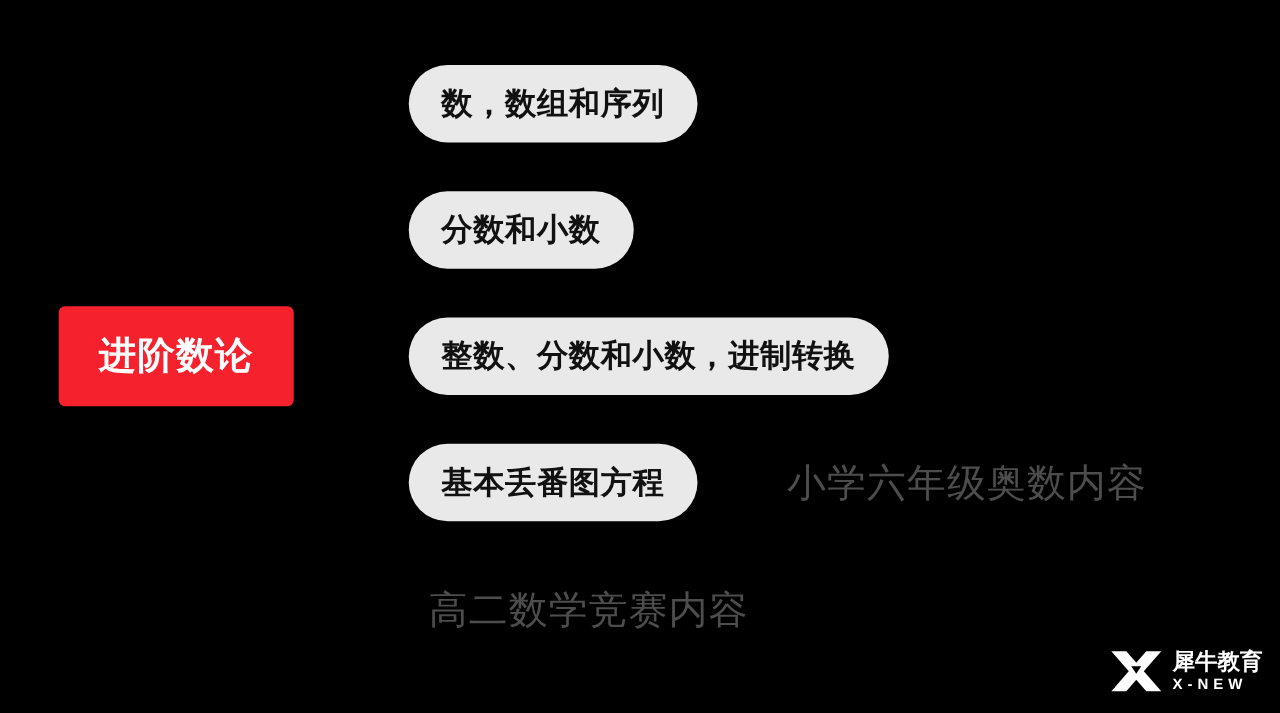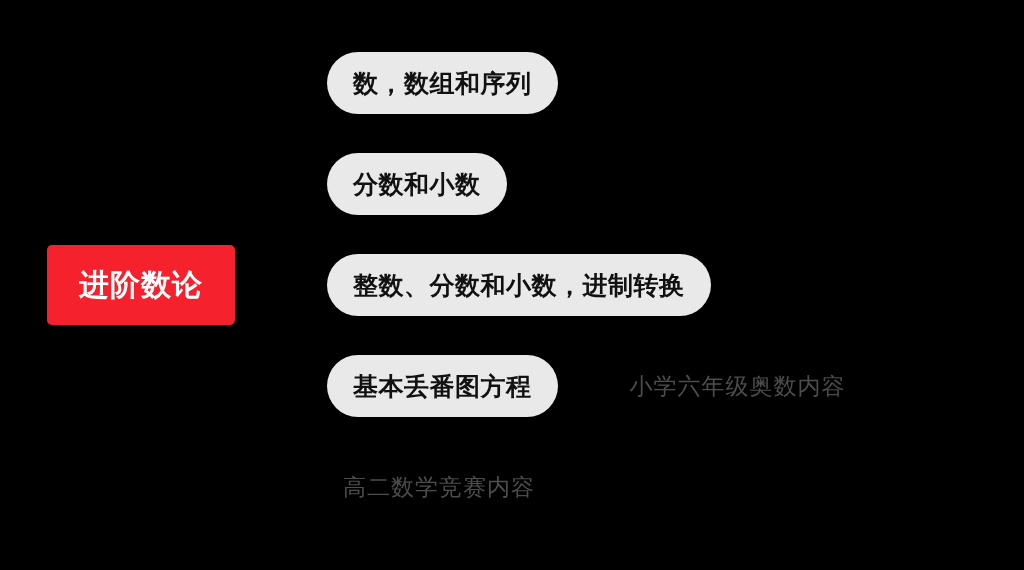--- a/index.html
+++ b/index.html
@@ -76,21 +76,21 @@
     color: #111111;
     font-size: 25px;
     font-weight: bold;
     line-height: 1;
     white-space: nowrap;
     letter-spacing: 0.5px;
   }
 
   .note {
     color: #4d4d4d;
-    font-size: 23px;
+    font-size: 31px;
     font-weight: normal;
     line-height: 1;
     white-space: nowrap;
     margin-left: 72px;
     letter-spacing: 1px;
   }
   .note.note-tight { margin-left: 16px; }
 
   
   .watermark {
@@ -165,14 +165,26 @@
       </div>
       <span class="note">小学六年级奥数内容</span>
     </div>
 
     <div class="topic-row r4">
       <span class="note note-tight">高二数学竞赛内容</span>
     </div>
 
   </div>
 
+  <div class="watermark">
+    <svg class="wm-mark" viewBox="0 0 44 40">
+      <polygon points="2,4 14,4 42,36 30,36" fill="#ffffff"></polygon>
+      <polygon points="42,4 30,4 2,36 14,36" fill="#ffffff"></polygon>
+      <polygon points="18,16 26,16 22,22" fill="#000000"></polygon>
+      <polygon points="0,20 8,28 4,34" fill="#000000"></polygon>
+    </svg>
+    <div class="wm-text">
+      <span class="wm-cn">犀牛教育</span>
+      <span class="wm-en">X-NEW</span>
+    </div>
+  </div>
 
 </div>
 
 </body></html>

